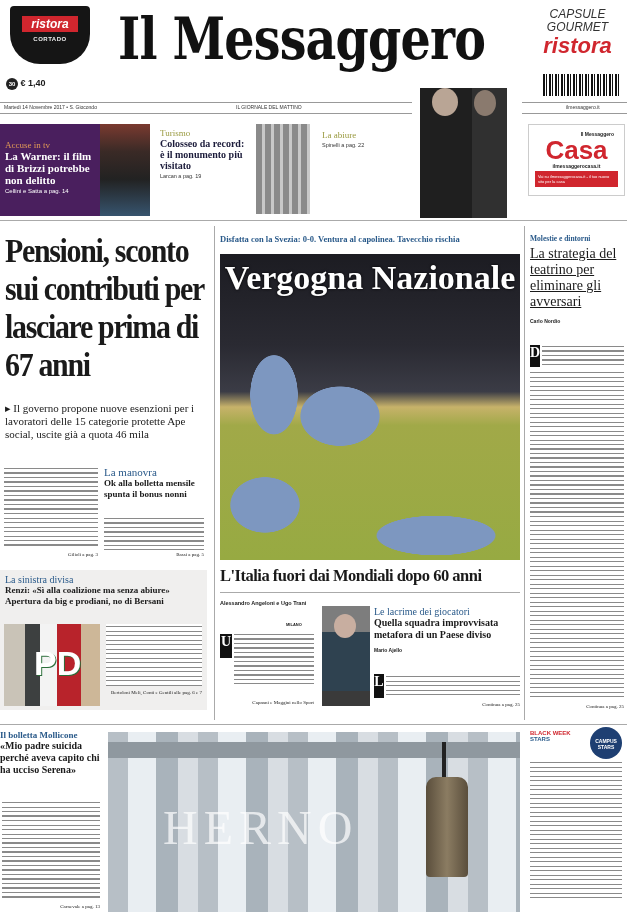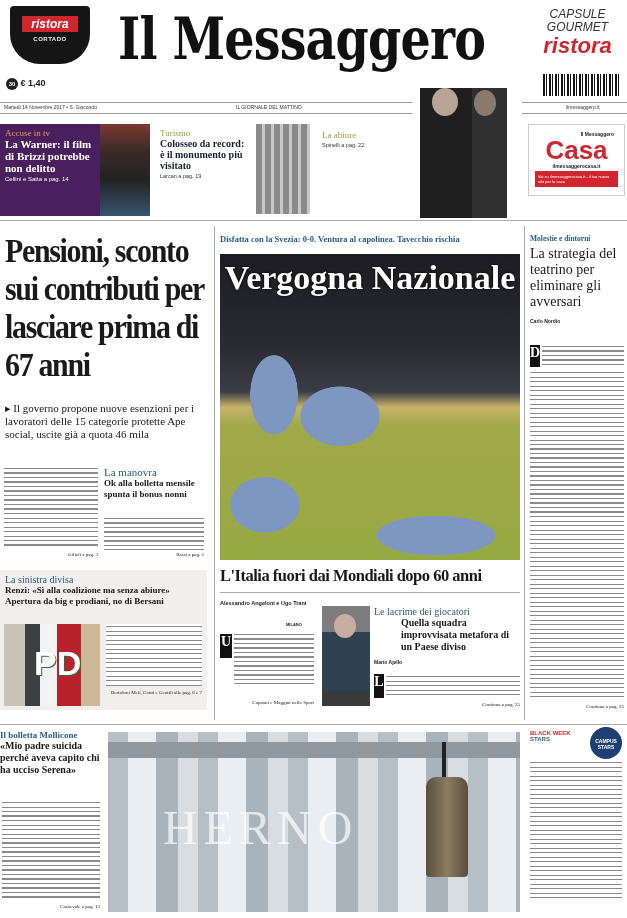--- a/index.html
+++ b/index.html
@@ -16,21 +16,21 @@
   .capsule { left: 530px; top: 8px; width: 95px; text-align: center; }
   .capsule .l1 { font: italic 12px "Liberation Sans", sans-serif; color: #333; line-height: 13px; }
   .capsule .l2 { font: italic bold 22px "Liberation Sans", sans-serif; color: #d0262e; line-height: 24px; }
   .barcode { left: 543px; top: 74px; width: 78px; height: 22px; background: repeating-linear-gradient(90deg,#111 0 2px,#fff 2px 3px,#111 3px 4px,#fff 4px 6px); }
   .price { left: 6px; top: 78px; font: bold 9px "Liberation Sans", sans-serif; }
   .price .circle { display:inline-block; width:12px; height:12px; border-radius:50%; background:#222; color:#fff; font-size:6px; text-align:center; line-height:12px; vertical-align: middle; }
   .dateline { left: 0; top: 102px; width: 627px; height: 12px; border-top: 1px solid #999; border-bottom: 1px solid #999; }
   .dateline span { position:absolute; top: 1px; font: 5px "Liberation Sans", sans-serif; color:#333; }
 
   
-  .teaser1 { left: 0; top: 124px; width: 100px; height: 92px; background: #4a1f5e; padding: 4px 5px; color: #fff; }
+  .teaser1 { left: 0; top: 124px; width: 100px; height: 92px; background: #4a1f5e; padding: 16px 5px; color: #fff; }
   .teaser1 .kicker { color: #e19a56; font: 9px "Liberation Serif", serif; }
   .teaser1 .head { font: bold 11px/12px "Liberation Serif", serif; }
   .teaser1 .ref { font: 6px "Liberation Sans", sans-serif; margin-top: 2px; }
   .photo-man { left: 100px; top: 124px; width: 50px; height: 92px; background: linear-gradient(180deg,#7a3a30 0%,#3a2a26 30%,#222 60%,#37546e 100%); }
   .teaser2 { left: 160px; top: 128px; width: 90px; }
   .kicker-olive { color: #9a9a40; font: 9px "Liberation Serif", serif; }
   .teaser-head { font: bold 10px/11px "Liberation Serif", serif; color:#1b1b3a; }
   .teaser-ref { font: 5.5px "Liberation Sans", sans-serif; color:#333; margin-top:2px; }
   .photo-colosseo { left: 256px; top: 124px; width: 54px; height: 90px; background: repeating-linear-gradient(90deg,#8a8a8a 0 6px,#c8c8c8 6px 9px), #999; }
   .teaser3 { left: 322px; top: 130px; width: 90px; }
@@ -67,28 +67,28 @@
     background:
       radial-gradient(ellipse 40px 30px at 40% 53%, #7d97c0 0 98%, transparent),
       radial-gradient(ellipse 24px 40px at 18% 46%, #7d97c0 0 98%, transparent),
       radial-gradient(ellipse 60px 20px at 72% 92%, #7d97c0 0 98%, transparent),
       radial-gradient(ellipse 35px 28px at 15% 82%, #7d97c0 0 98%, transparent),
       linear-gradient(180deg,#1c1c22 0%,#2a2a32 30%,#3b3c46 45%,#c7b26a 50%,#a1a948 56%,#97aa42 100%); }
   .vergogna { left: 220px; top: 258px; width: 300px; text-align:center; font: bold 34px/40px "Liberation Serif", serif; color: #fff; text-shadow: 0 0 3px #000; }
   .subhead { left: 220px; top: 566px; width: 300px; font: bold 16.5px "Liberation Serif", serif; letter-spacing: -0.5px; white-space: nowrap; }
   .lacrime { left: 374px; top: 606px; width: 148px; }
   .lacrime .kicker { color:#2a5a8a; font: 10px "Liberation Serif", serif; }
-  .lacrime .head { font: bold 10px/12px "Liberation Serif", serif; margin-left: 27px; }
+  .lacrime .head { font: bold 10px/12px "Liberation Serif", serif; }
   .photo-coach { left: 322px; top: 606px; width: 48px; height: 100px; background: linear-gradient(180deg,#7d7d7d 0 26%,#2f4250 26% 85%,#3a3a3a 85%); }
   .photo-coach::before { content:""; position:absolute; left:12px; top: 8px; width: 22px; height: 24px; border-radius:50%; background:#c8aea0; }
 
   
   .molestie { left: 530px; top: 234px; width: 95px; }
   .molestie .kicker { color:#2a5a8a; font: bold 7.5px "Liberation Serif", serif; }
-  .molestie .head { font: 14px/16px "Liberation Serif", serif; margin-top: 3px; }
+  .molestie .head { font: 14px/16px "Liberation Serif", serif; margin-top: 3px; text-decoration: underline; }
   .molestie .by { font: bold 5px "Liberation Sans", sans-serif; margin-top: 8px; }
   .dropcap { position:absolute; background:#111; color:#fff; font: bold 14px "Liberation Serif", serif; text-align:center; }
 
   .blackweek { left: 530px; top: 730px; width: 95px; }
   .blackweek .k1 { color:#d0262e; font: bold 6px "Liberation Sans", sans-serif; }
   .blackweek .k2 { color:#2a5a8a; font: bold 6px "Liberation Sans", sans-serif; }
   .bw-badge { left: 590px; top: 727px; width: 32px; height: 32px; border-radius: 50%; background: #1e3f72; color:#fff; font: bold 5px "Liberation Sans", sans-serif; text-align:center; padding-top: 11px; }
 
   
   .herno { left: 108px; top: 732px; width: 412px; height: 180px; background: repeating-linear-gradient(90deg,#b7bfc6 0 20px,#e9eef2 20px 48px,#a9b3bb 48px 70px,#d8dde2 70px 90px); }

